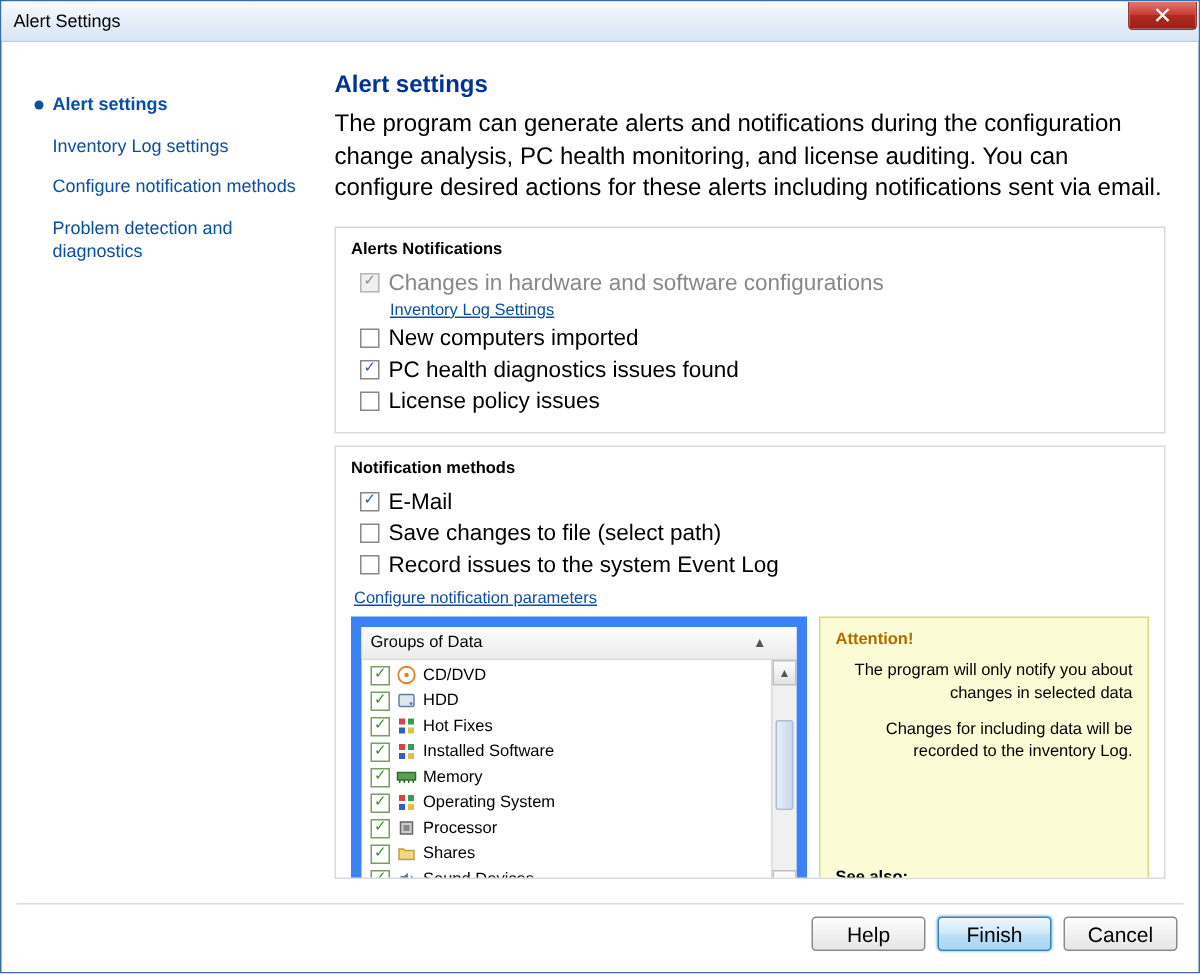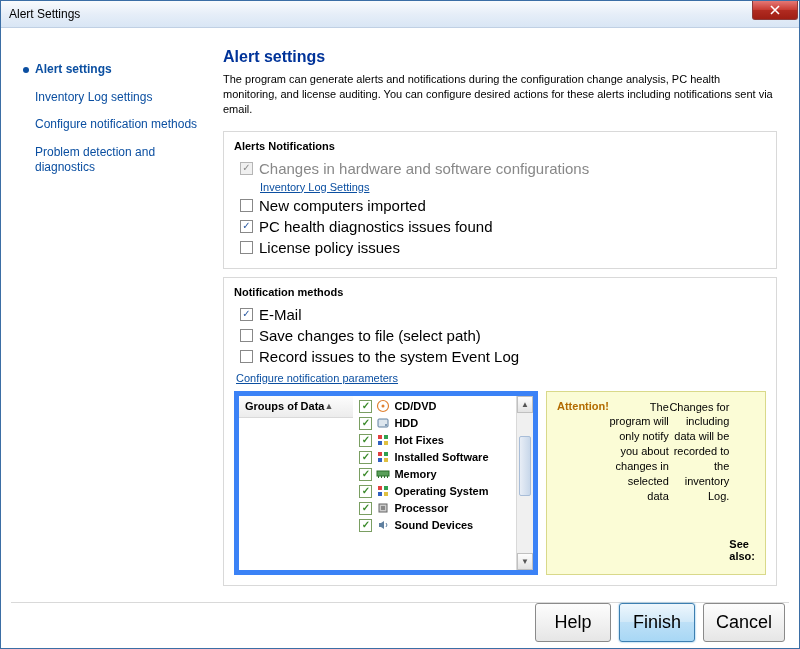--- a/index.html
+++ b/index.html
@@ -16,58 +16,58 @@
 
 .sidebar { width: 200px; padding: 18px 8px 8px 12px; }
 .nav-item { display: flex; align-items: flex-start; gap: 6px; padding: 6px 0; cursor: pointer; }
 .nav-bullet { width: 6px; height: 6px; background: #0b4fa1; border-radius: 50%; margin-top: 5px; flex-shrink: 0; visibility: hidden; }
 .nav-item.selected .nav-bullet { visibility: visible; }
 .nav-label { color: #0b4fa1; font-size: 12px; line-height: 1.3; }
 .nav-item.selected .nav-label { font-weight: bold; }
 
 .main { flex: 1; padding: 10px 12px 0 12px; display: flex; flex-direction: column; overflow: hidden; }
 .main h1 { font-size: 16px; font-weight: bold; color: #003399; margin-bottom: 6px; }
-.main-desc { font-size: 11px; color: #000; line-height: 1.35; margin-bottom: 14px; }
+.main-desc { font-size: 16px; color: #000; line-height: 1.35; margin-bottom: 14px; }
 
 .group { border: 1px solid #d9d9d9; padding: 8px 10px 10px 10px; margin-bottom: 8px; }
 .group-title { font-weight: bold; font-size: 11px; margin-bottom: 6px; }
 .chk-row { display: flex; align-items: center; gap: 6px; padding: 2px 0 2px 6px; }
 .chk-row.indent { padding-left: 26px; }
 .chk { width: 13px; height: 13px; border: 1px solid #888; background: #fff; display: inline-flex; align-items: center; justify-content: center; flex-shrink: 0; }
 .chk.disabled { background: #f0f0f0; border-color: #b5b5b5; }
 .chk.checked::after { content: "✓"; font-size: 10px; color: #2c5aa0; line-height: 1; }
 .chk.disabled.checked::after { color: #8a8a8a; }
 .chk-label { font-size: 15px; }
 .chk-label.disabled { color: #888; }
 .link { color: #0b4fa1; text-decoration: underline; cursor: pointer; font-size: 11px; }
 
 .config-link { padding: 4px 0 6px 2px; }
 
 .data-row { display: flex; gap: 8px; height: 198px; }
-.data-list-wrap { flex: 1; border: 5px solid #3b82f6; display: flex; flex-direction: row; position: relative; font-weight: bold; }
+.data-list-wrap { flex: 1; border: 7px solid #3b82f6; display: flex; flex-direction: column; position: relative; }
 .data-header { height: 22px; background: linear-gradient(to bottom, #fdfdfd, #ececec); border-bottom: 1px solid #d9d9d9; display: flex; align-items: center; padding-left: 6px; font-size: 11px; }
 .data-header .sort { margin-left: auto; margin-right: 20px; font-size: 9px; color: #555; }
 .data-body { flex: 1; overflow: hidden; position: relative; }
 .data-items { padding: 2px 0; }
 .data-item { display: flex; align-items: center; gap: 4px; padding: 1px 4px 1px 6px; height: 17px; }
 .di-chk { width: 13px; height: 13px; border: 1px solid #7a9e62; background: #fff; display: inline-flex; align-items: center; justify-content: center; flex-shrink: 0; }
 .di-chk.checked::after { content: "✓"; font-size: 10px; color: #3a8a2a; line-height: 1; }
 .di-icon { width: 14px; height: 14px; flex-shrink: 0; display: inline-flex; align-items: center; justify-content: center; font-size: 11px; }
 .di-label { font-size: 11px; }
 .scrollbar-v { position: absolute; right: 0; top: 0; bottom: 0; width: 17px; background: #f0f0f0; border-left: 1px solid #d9d9d9; }
 .sb-btn { height: 17px; background: linear-gradient(to bottom, #fdfdfd, #e3e3e3); border: 1px solid #c0c0c0; display: flex; align-items: center; justify-content: center; font-size: 8px; color: #555; }
 .sb-thumb { position: absolute; top: 40px; left: 2px; right: 2px; height: 60px; background: linear-gradient(to right, #e8eef6, #c8d7ea); border: 1px solid #a8bdd8; border-radius: 2px; }
 
-.attention { width: 220px; background: #fbfcd6; border: 1px solid #d9d98a; padding: 8px 10px; font-size: 11px; display: flex; flex-direction: row; }
+.attention { width: 220px; background: #fbfcd6; border: 1px solid #d9d98a; padding: 8px 10px; font-size: 11px; display: flex; flex-direction: column; }
 .attention .att-title { font-weight: bold; color: #b36b00; margin-bottom: 8px; }
 .attention p { margin-bottom: 10px; line-height: 1.35; text-align: right; }
 .attention .see-also { font-weight: bold; margin-top: auto; margin-bottom: 4px; }
 
 .footer { height: 46px; border-top: 1px solid #d9d9d9; margin: 8px 10px 0 10px; display: flex; align-items: center; justify-content: flex-end; gap: 8px; padding: 0 4px 6px 0; }
-.btn { min-width: 76px; height: 39px; border: 1px solid #8a8a8a; border-radius: 3px; background: linear-gradient(to bottom, #fdfdfd, #e6e6e6); font-size: 18px; cursor: pointer; padding: 0 12px; }
+.btn { min-width: 76px; height: 23px; border: 1px solid #8a8a8a; border-radius: 3px; background: linear-gradient(to bottom, #fdfdfd, #e6e6e6); font-size: 14px; cursor: pointer; padding: 0 12px; }
 .btn.default { border: 1px solid #3c7fb1; background: linear-gradient(to bottom, #eef7fd, #d0e8f8 49%, #bde0f7 50%, #a8d7f5); box-shadow: 0 0 2px #5aa7dc; }
 
 </style>
 </head>
 <body>
 
 <div class="window">
 
   <div class="titlebar">
     <span class="titlebar-text">Alert Settings</span>
@@ -231,20 +231,29 @@
                         <rect x="3" y="3" width="8" height="8" fill="#ccc" stroke="#666"></rect>
                         <rect x="5" y="5" width="4" height="4" fill="#888"></rect>
                       </svg>
                     </span>
                     <span class="di-label">Processor</span>
                   </div>
                   <div class="data-item">
                     <span class="di-chk checked"></span>
                     <span class="di-icon">
                       <svg width="14" height="14" viewBox="0 0 14 14">
+                        <path d="M2 4 L5 4 L6 5 L12 5 L12 11 L2 11 Z" fill="#f5d67a" stroke="#c0a040"></path>
+                      </svg>
+                    </span>
+                    <span class="di-label">Shares</span>
+                  </div>
+                  <div class="data-item">
+                    <span class="di-chk checked"></span>
+                    <span class="di-icon">
+                      <svg width="14" height="14" viewBox="0 0 14 14">
                         <path d="M3 5 L5 5 L8 3 L8 11 L5 9 L3 9 Z" fill="#6080a0"></path>
                         <path d="M10 5 Q12 7 10 9" fill="none" stroke="#6080a0"></path>
                       </svg>
                     </span>
                     <span class="di-label">Sound Devices</span>
                   </div>
                 </div>
               <div class="scrollbar-v">
                 <div class="sb-btn">▲</div>
                 <div class="sb-thumb"></div>

